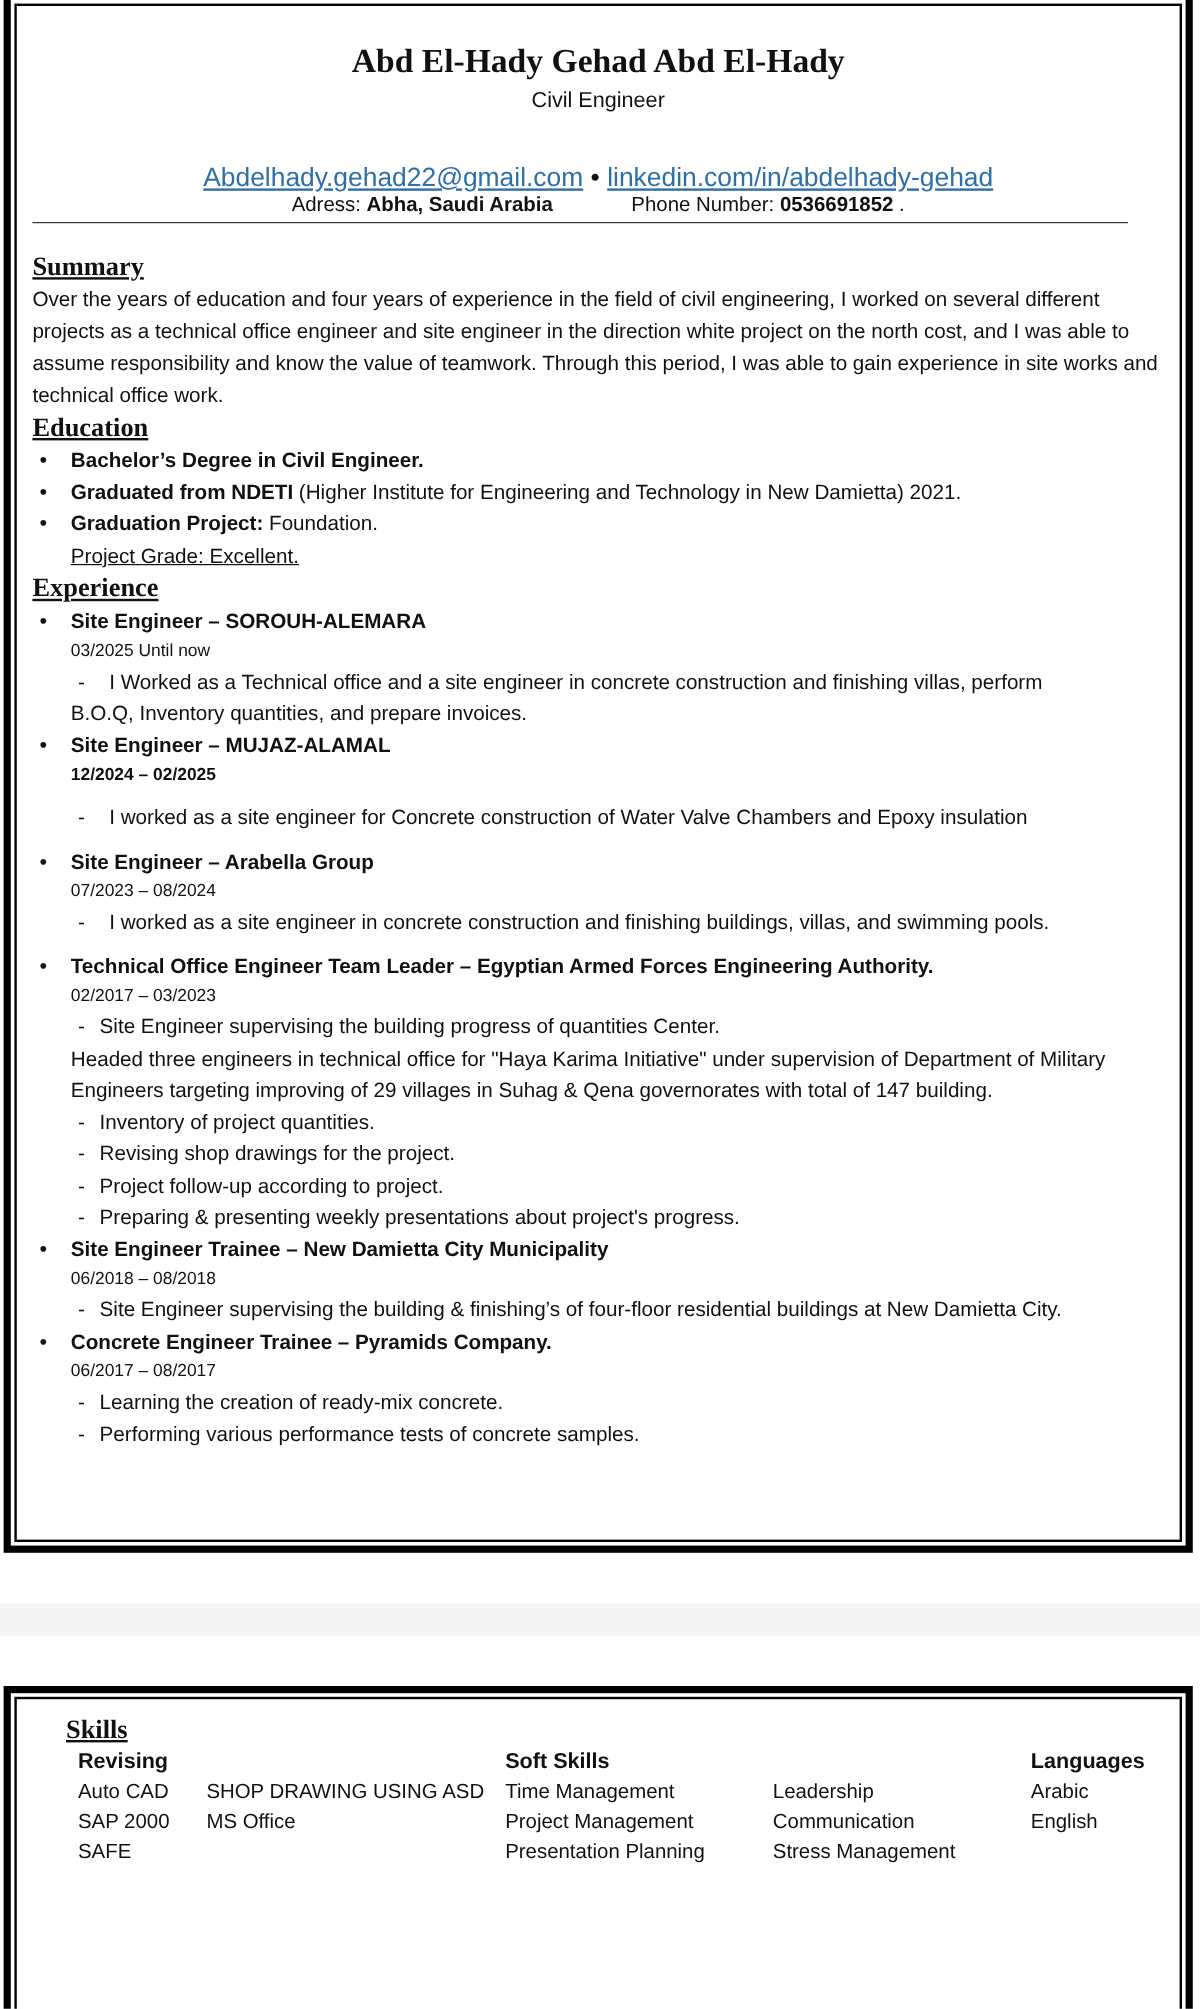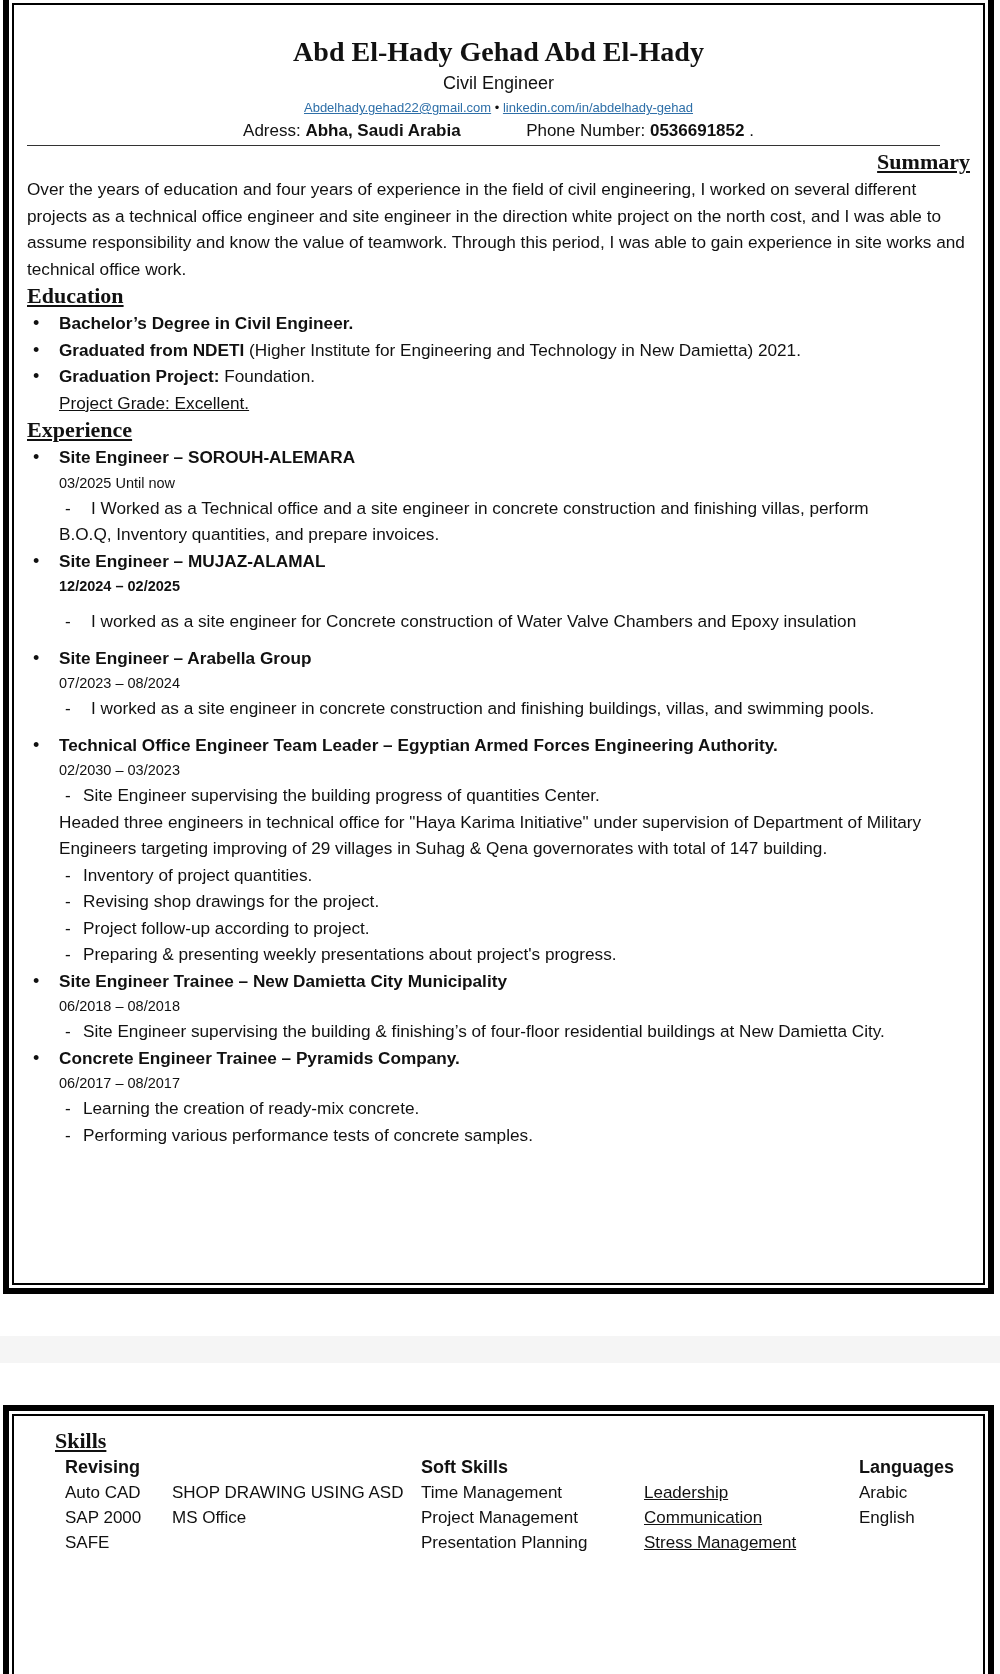--- a/index.html
+++ b/index.html
@@ -42,21 +42,21 @@
   }
   .header { text-align: center; }
   .name {
     font-family: "Liberation Serif", serif;
     font-weight: bold;
     font-size: 28px;
     line-height: 36px;
     margin-top: 34px;
   }
   .role { font-size: 18px; line-height: 26px; }
-  .contact-line { font-size: 13px; line-height: 24px; }
+  .contact-line { font-size: 22px; line-height: 24px; margin-top: 40px; }
   .contact-line a { color: #2e6fa8; text-decoration: underline; }
   .addr-line { font-size: 17px; line-height: 22px; }
   .addr-line .gap { display: inline-block; width: 56px; }
   .header-rule {
     height: 0;
     border-top: 1.5px solid #333;
     margin: 3px 30px 0 0;
   }
   .section-title {
     font-family: "Liberation Serif", serif;
@@ -108,21 +108,21 @@
         <span>Adress:</span>
         <span class="b">Abha, Saudi Arabia</span>
         <span class="gap"></span>
         <span>Phone Number:</span>
         <span class="b">0536691852</span>
         <span>.</span>
       </div>
     </div>
     <div class="header-rule"></div>
 
-    <div class="section-title" style="margin-top:2px;text-align:right;">Summary</div>
+    <div class="section-title" style="margin-top:22px;">Summary</div>
     <p class="summary-text">Over the years of education and four years of experience in the field of civil engineering, I worked on several different projects as a technical office engineer and site engineer in the direction white project on the north cost, and I was able to assume responsibility and know the value of teamwork. Through this period, I was able to gain experience in site works and technical office work.</p>
 
     <div class="section-title">Education</div>
     <ul class="bul">
       <li>
         <span class="b">Bachelor’s Degree in Civil Engineer.</span><span></span>
       </li>
       <li>
         <span class="b">Graduated from NDETI</span><span> (Higher Institute for Engineering and Technology in New Damietta) 2021.</span>
       </li>
@@ -152,21 +152,21 @@
 
       <li>
         <div class="b">Site Engineer – Arabella Group</div>
         <div class="date">07/2023 – 08/2024</div>
         <div class="dash-item wide">I worked as a site engineer in concrete construction and finishing buildings, villas, and swimming pools.</div>
         <div class="spacer"></div>
       </li>
 
       <li>
         <div class="b">Technical Office Engineer Team Leader – Egyptian Armed Forces Engineering Authority.</div>
-        <div class="date">02/2030 – 03/2023</div>
+        <div class="date">02/2017 – 03/2023</div>
         <div class="dash-item">Site Engineer supervising the building progress of quantities Center.</div>
         <div>Headed three engineers in technical office for "Haya Karima Initiative" under supervision of Department of Military Engineers targeting improving of 29 villages in Suhag &amp; Qena governorates with total of 147 building.</div>
         <div class="dash-item">Inventory of project quantities.</div>
         <div class="dash-item">Revising shop drawings for the project.</div>
         <div class="dash-item">Project follow-up according to project.</div>
         <div class="dash-item">Preparing &amp; presenting weekly presentations about project's progress.</div>
       </li>
 
       <li>
         <div class="b">Site Engineer Trainee – New Damietta City Municipality</div>
@@ -200,21 +200,21 @@
       <div class="col" style="left:117px; top:25px;">
         <div>SHOP DRAWING USING ASD</div>
         <div>MS Office</div>
       </div>
       <div class="col" style="left:366px;">
         <div class="hd">Soft Skills</div>
         <div>Time Management</div>
         <div>Project Management</div>
         <div>Presentation Planning</div>
       </div>
-      <div class="col" style="left:589px; top:25px;text-decoration:underline;">
+      <div class="col" style="left:589px; top:25px;">
         <div>Leadership</div>
         <div>Communication</div>
         <div>Stress Management</div>
       </div>
       <div class="col" style="left:804px;">
         <div class="hd">Languages</div>
         <div>Arabic</div>
         <div>English</div>
       </div>
     </div>

